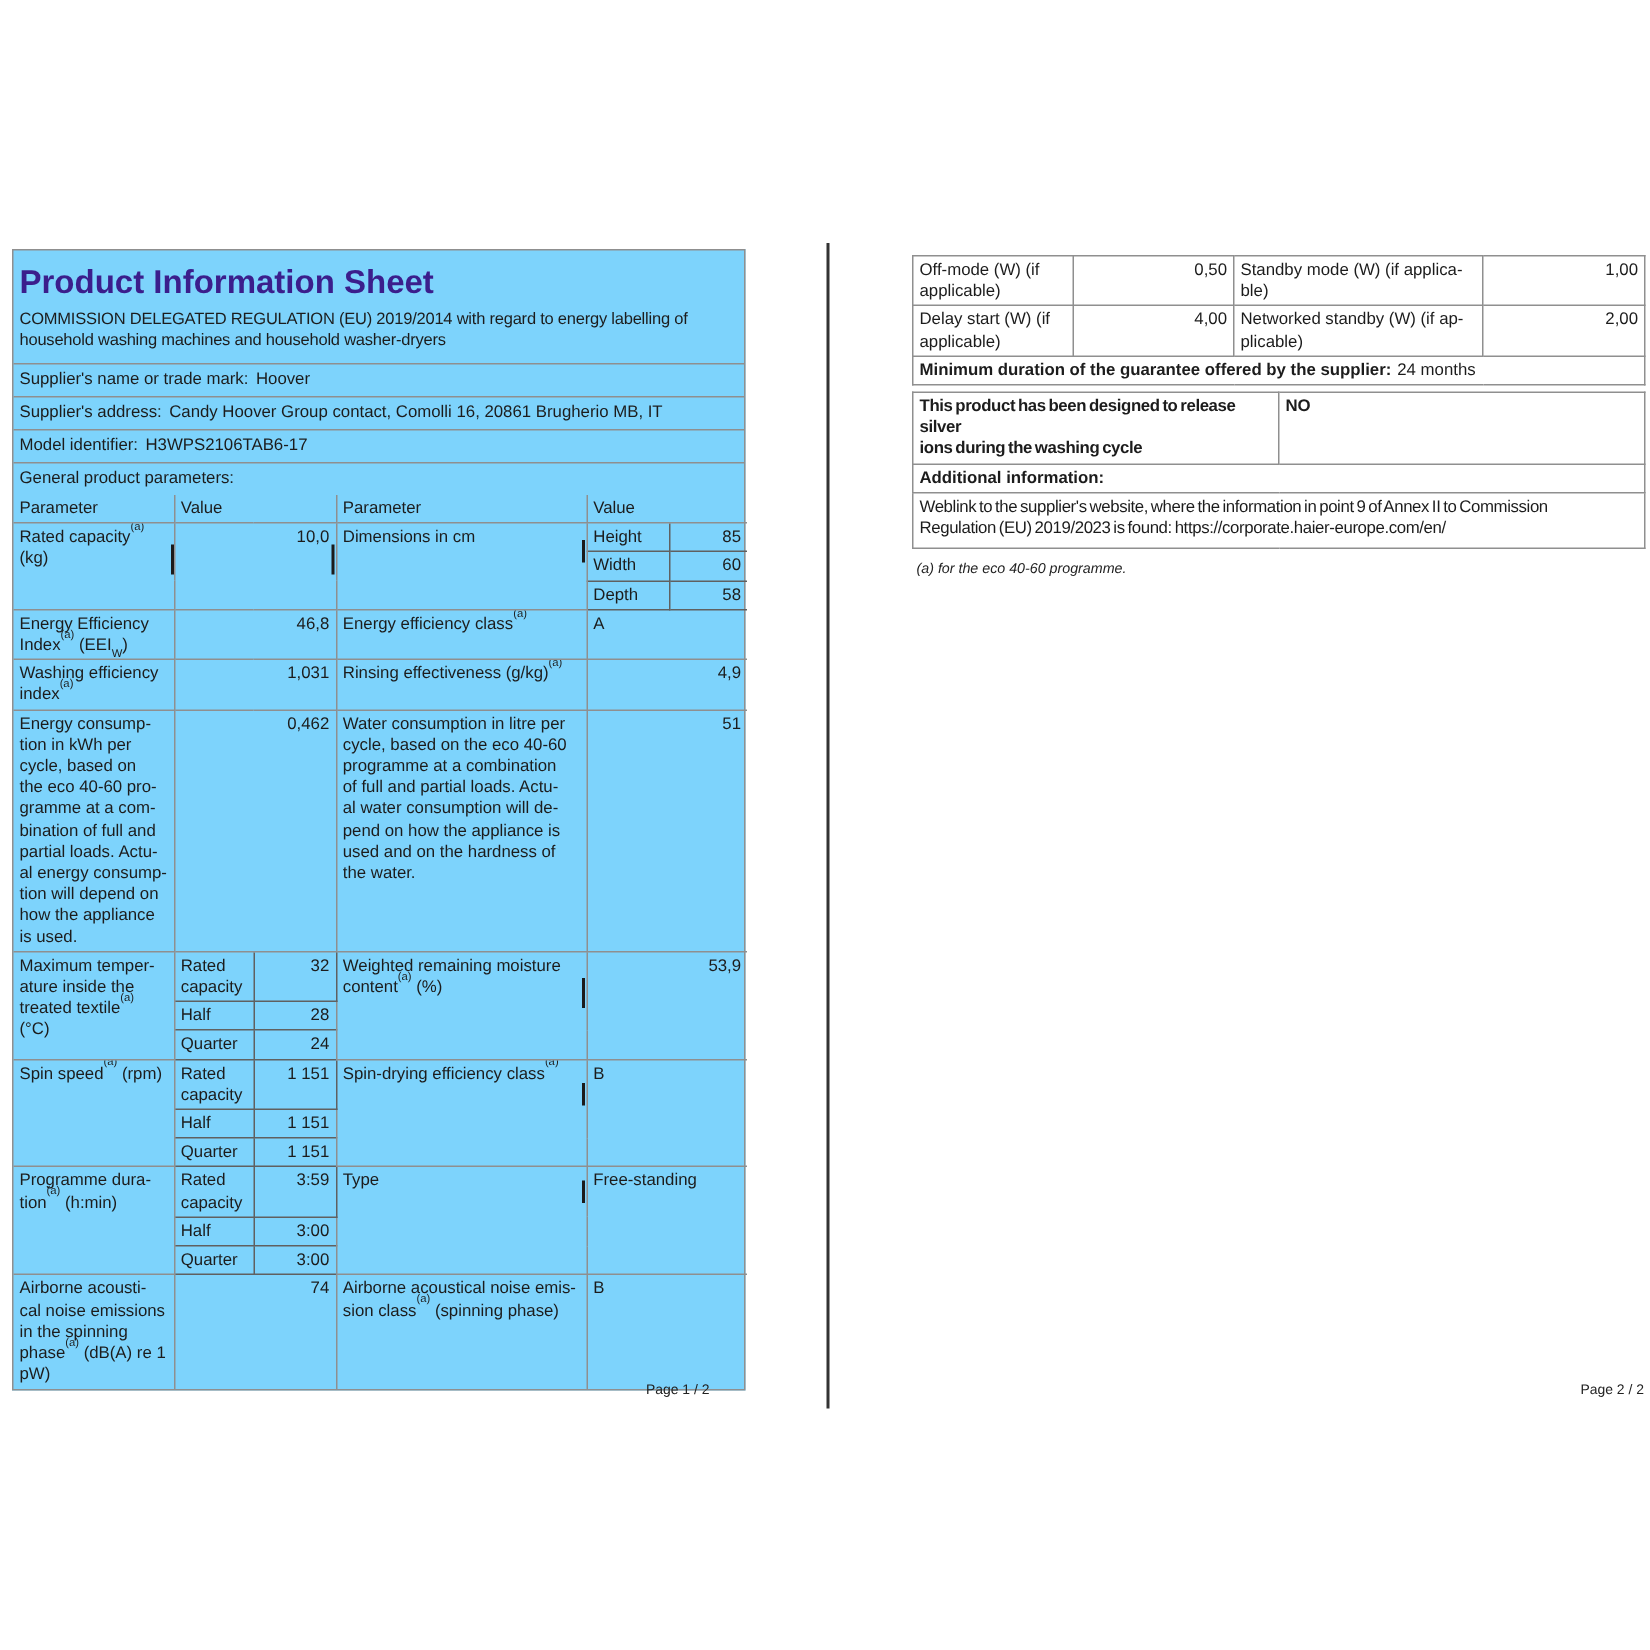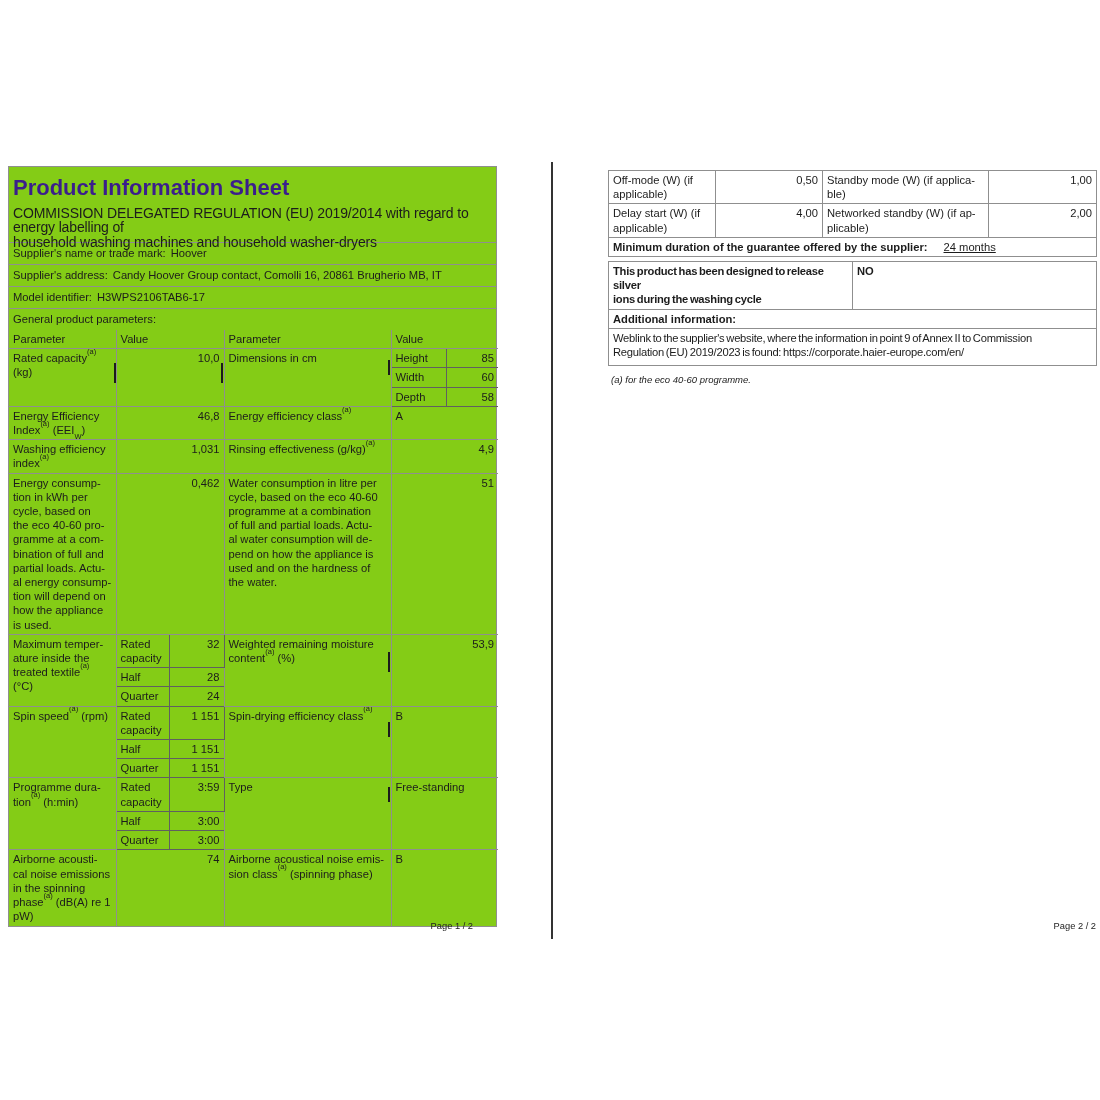--- a/index.html
+++ b/index.html
@@ -3,25 +3,25 @@
 <meta charset="utf-8">
 <style>
   html,body{margin:0;padding:0;}
   body{
     width:1100px;height:1100px;position:relative;background:#ffffff;
     font-family:"Liberation Sans",sans-serif;color:#1c1c1c;
   }
   
   #page1{
     position:absolute;left:8px;top:166px;width:489px;
-    border:1px solid #8f8f8f;box-sizing:border-box;background:#84cc16;
+    border:1px solid #8f8f8f;box-sizing:border-box;background:#7dd3fc;
   }
   .title-block{height:75px;box-sizing:border-box;padding:8px 4px 0 4px;}
   .doc-title{margin:0;font-size:22px;font-weight:bold;color:#3b1e8c;letter-spacing:0;}
-  .reg{margin-top:5px;font-size:14px;line-height:14.3px;letter-spacing:-0.15px;white-space:pre-line;}
+  .reg{margin-top:5px;font-size:11px;line-height:14.3px;letter-spacing:-0.15px;white-space:pre-line;}
   .info-row{border-top:1px solid #8f8f8f;height:22px;box-sizing:border-box;
     padding:4px 4px 0 4px;font-size:11.2px;white-space:nowrap;overflow:hidden;}
   .info-row b{font-weight:normal;}
   .info-value{margin-left:5px;}
   table.params{width:100%;border-collapse:collapse;border-style:hidden;table-layout:fixed;
     font-size:11.2px;line-height:14.2px;}
   .params td{border:1px solid #8f8f8f;vertical-align:top;padding:2px 4px;
     box-sizing:border-box;white-space:pre-line;overflow:hidden;}
   .params td.val{text-align:right;}
   .params td.sub{border-color:#606060;}
@@ -35,21 +35,21 @@
   
   #page2{position:absolute;left:608px;top:170px;width:488px;}
   table.p2{width:100%;border-collapse:collapse;table-layout:fixed;
     font-size:11.2px;line-height:14.2px;}
   .p2 td{border:1px solid #8f8f8f;vertical-align:top;padding:2px 4px;
     box-sizing:border-box;white-space:pre-line;overflow:hidden;}
   .p2 td.val{text-align:right;}
   .p2 b{font-weight:bold;}
   .tight{letter-spacing:-0.25px;word-spacing:-1px;margin-left:32px;}
   .tgap{height:4px;}
-  .guar-value{margin-left:16px;text-decoration:underline;}
+  .guar-value{margin-left:4px;}
   .url{color:#1c1c1c;text-decoration:none;text-align:right;}
   .footnote{font-size:9.5px;margin-top:8px;padding-left:3px;color:#222;font-style:italic;}
   
   .pagefoot{position:absolute;font-size:9.3px;color:#222;}
   #foot1{left:356px;top:921px;width:117px;text-align:right;}
   #foot2{left:980px;top:921px;width:116px;text-align:right;}
   .artifact{position:absolute;width:2px;background:#1b1b1b;}
 </style>
 </head>
 <body>

